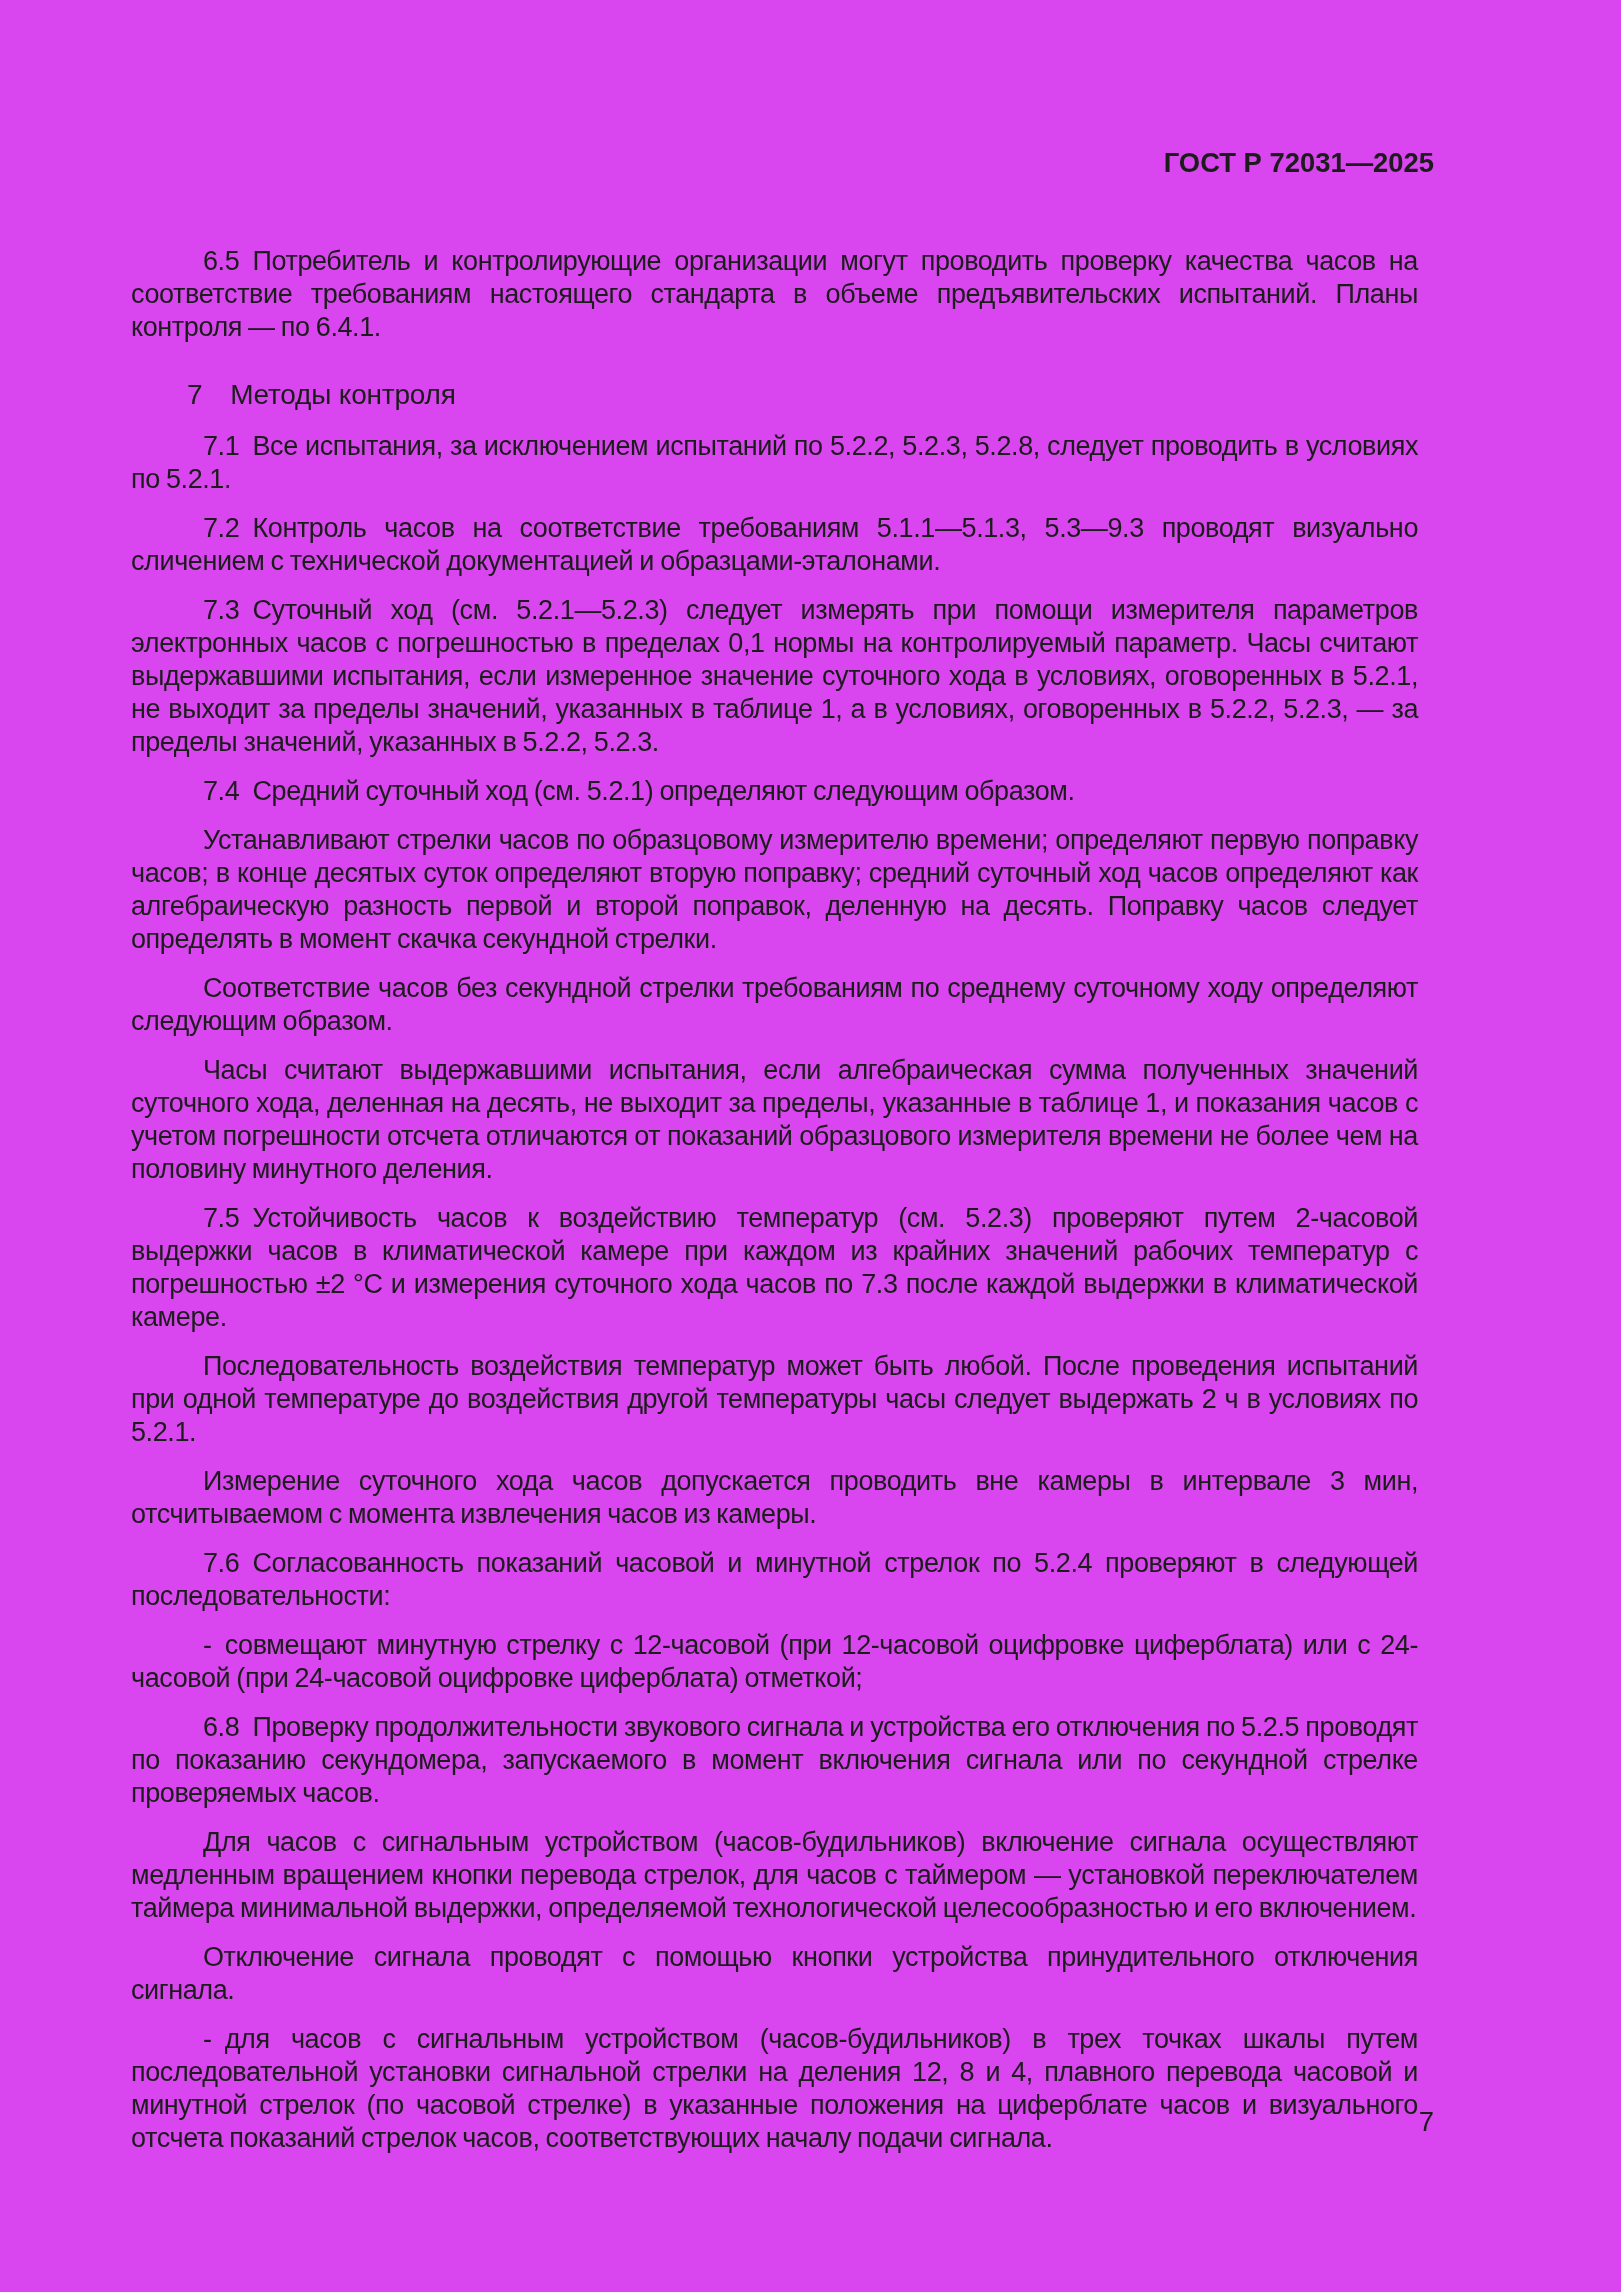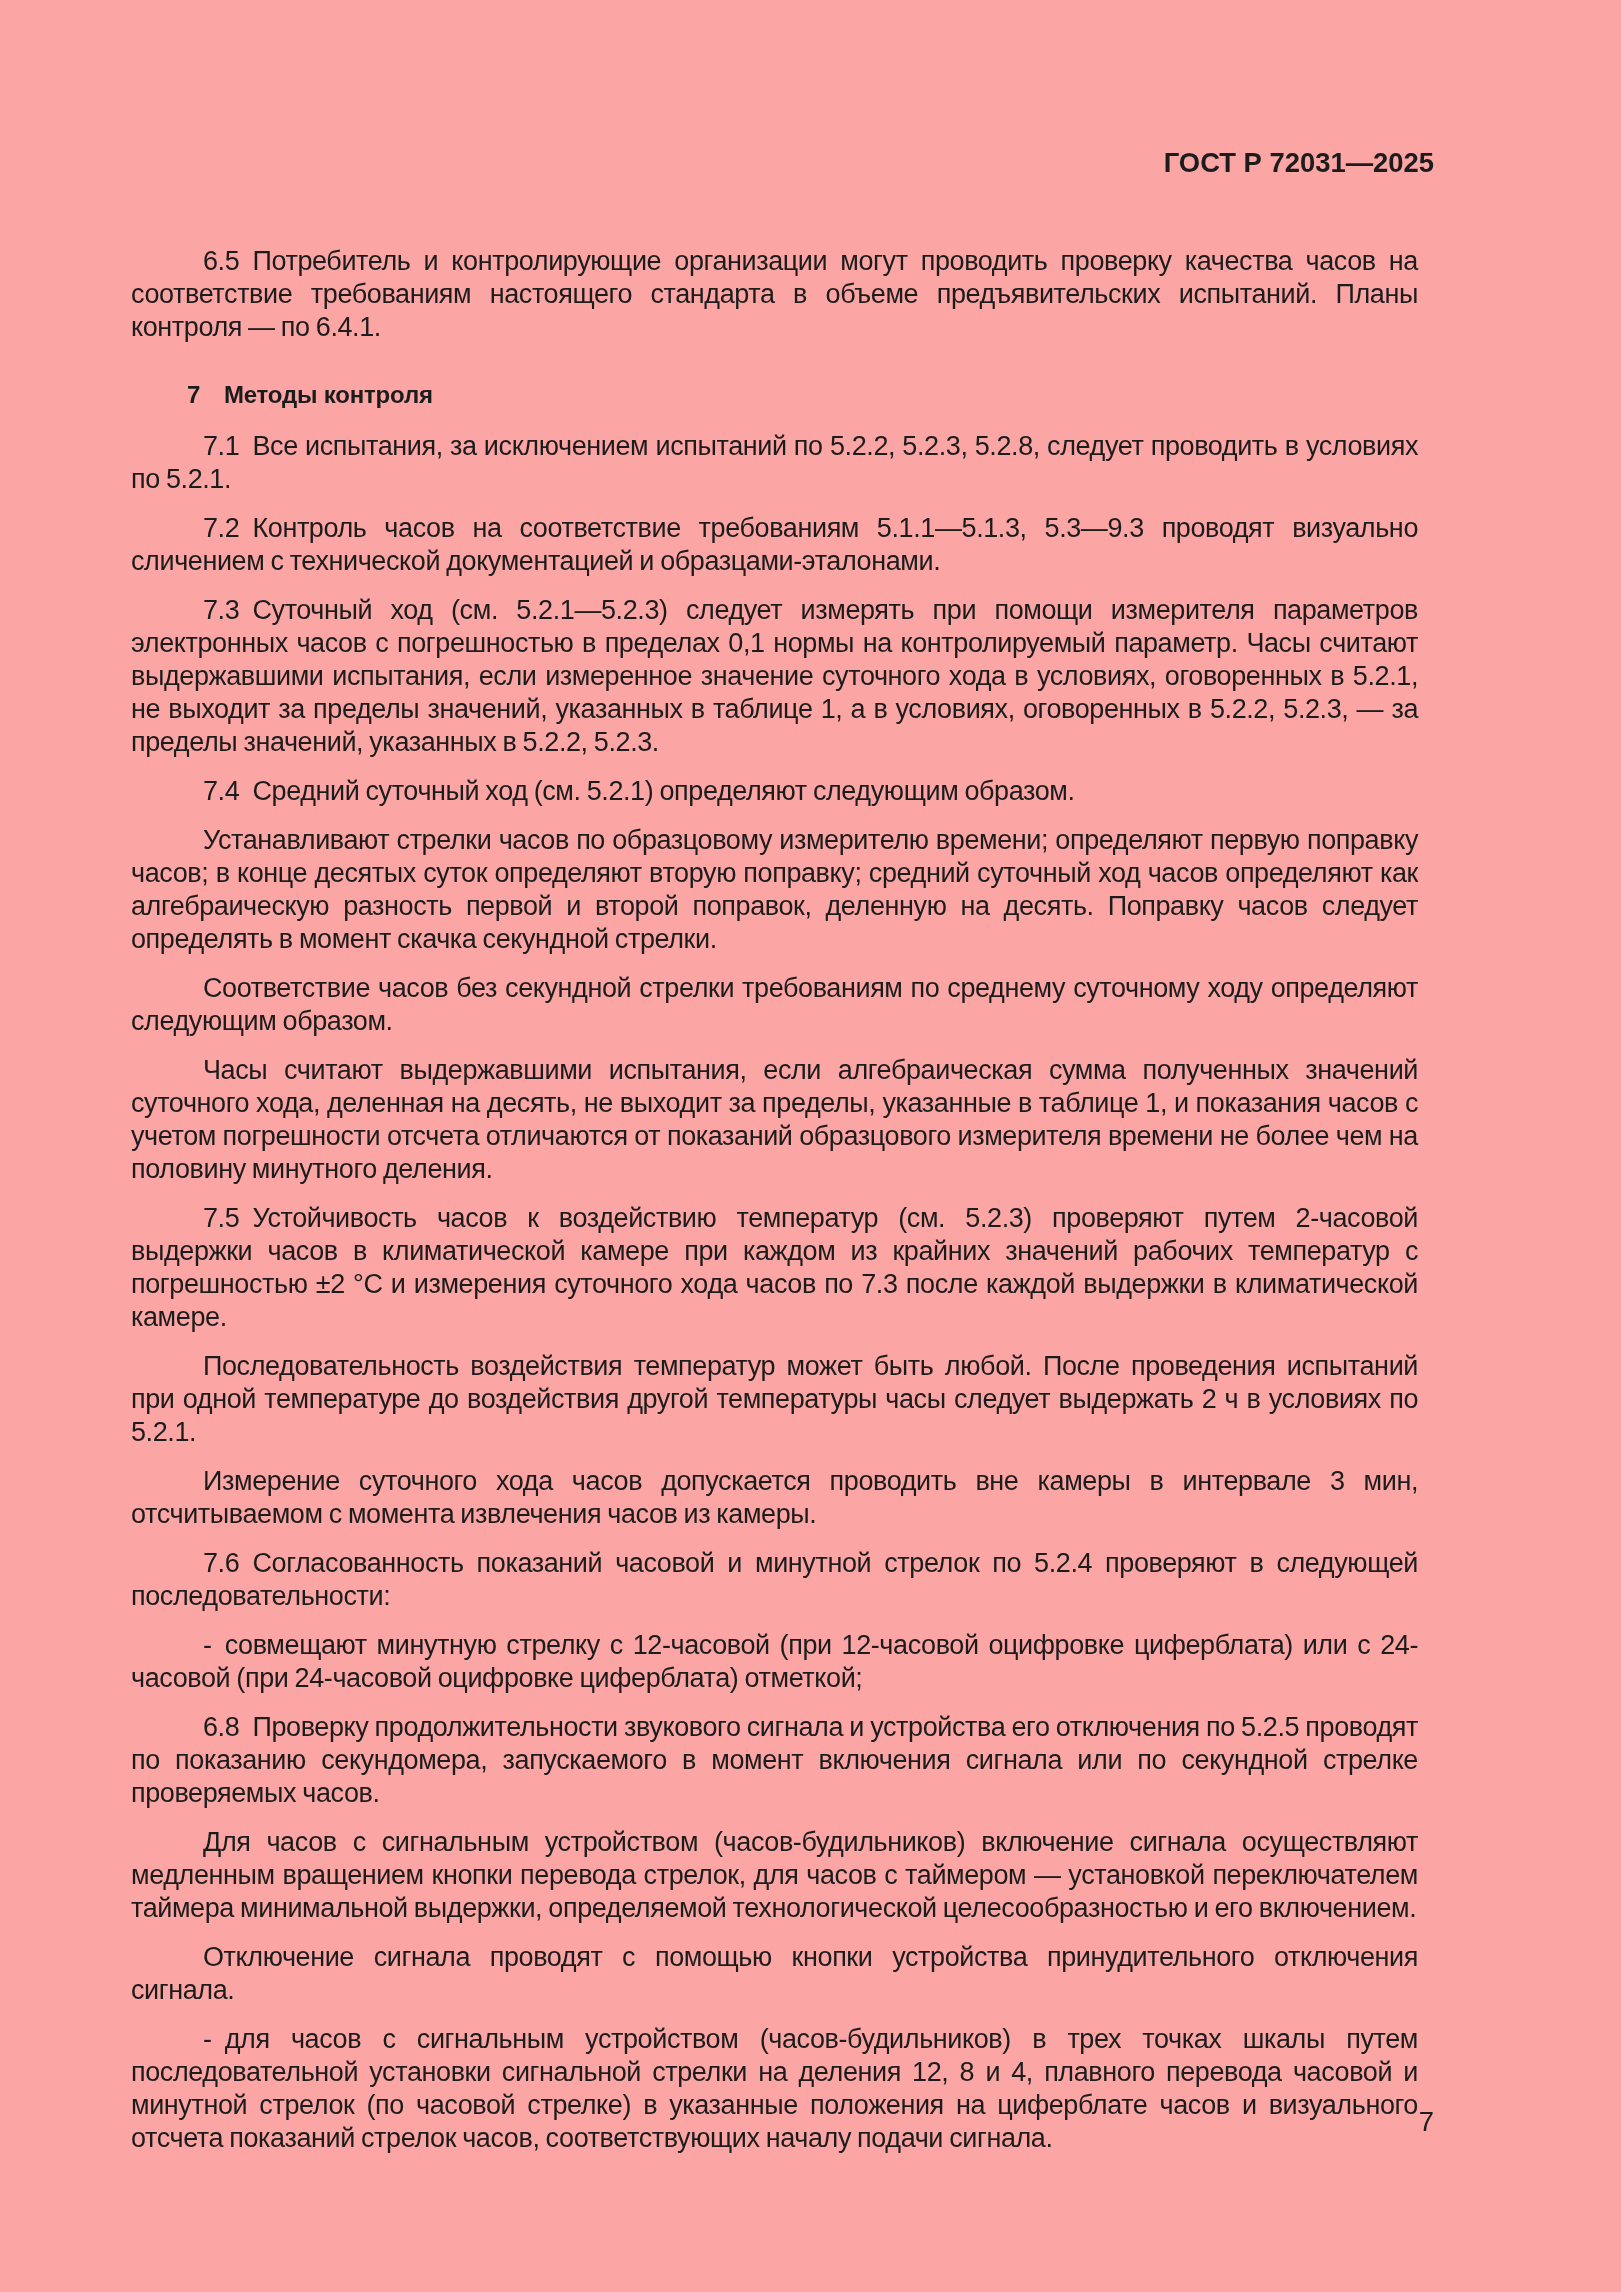--- a/index.html
+++ b/index.html
@@ -4,21 +4,21 @@
 <style>
   html, body {
     margin: 0;
     padding: 0;
     background: #ffffff;
   }
   .page {
     position: relative;
     width: 1621px;
     height: 2293px;
-    background: #fca5a5;
+    background: #d946ef;
     color: #1c1c1c;
     font-family: "Liberation Sans", sans-serif;
     overflow: hidden;
   }
   .header-code {
     position: absolute;
     top: 147px;
     left: 115px;
     width: 1319px;
     text-align: right;
@@ -38,23 +38,23 @@
     word-spacing: -1px;
     text-align: justify;
   }
   .content p.body-par {
     margin: 16px;
     text-indent: 72px;
   }
   .content h2.section-heading {
     margin: 31px 0 7px 0;
     text-indent: 72px;
-    font-size: 24px;
+    font-size: 28px;
     line-height: 39px;
-    font-weight: bold;
+    font-weight: normal;
     letter-spacing: -0.2px;
     word-spacing: 0;
     text-align: left;
     white-space: pre-wrap;
   }
   .page-number {
     position: absolute;
     top: 2105px;
     left: 115px;
     width: 1319px;

